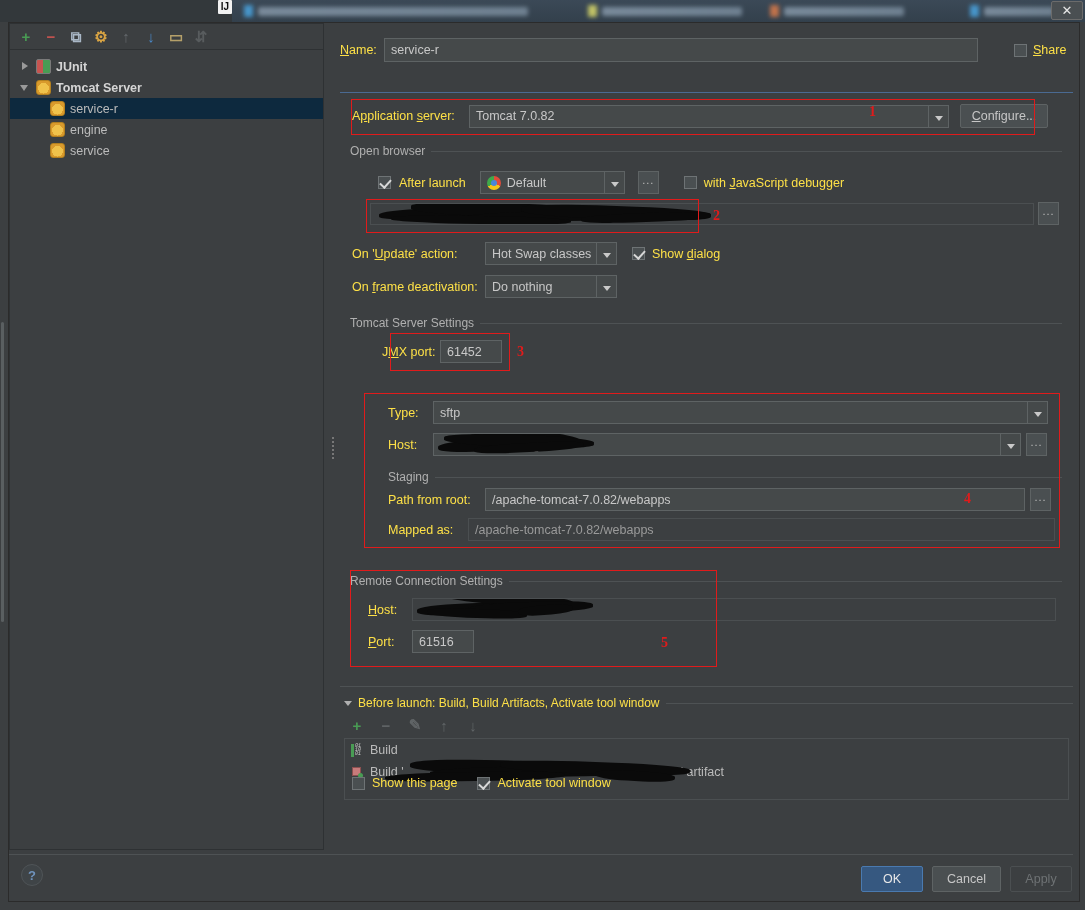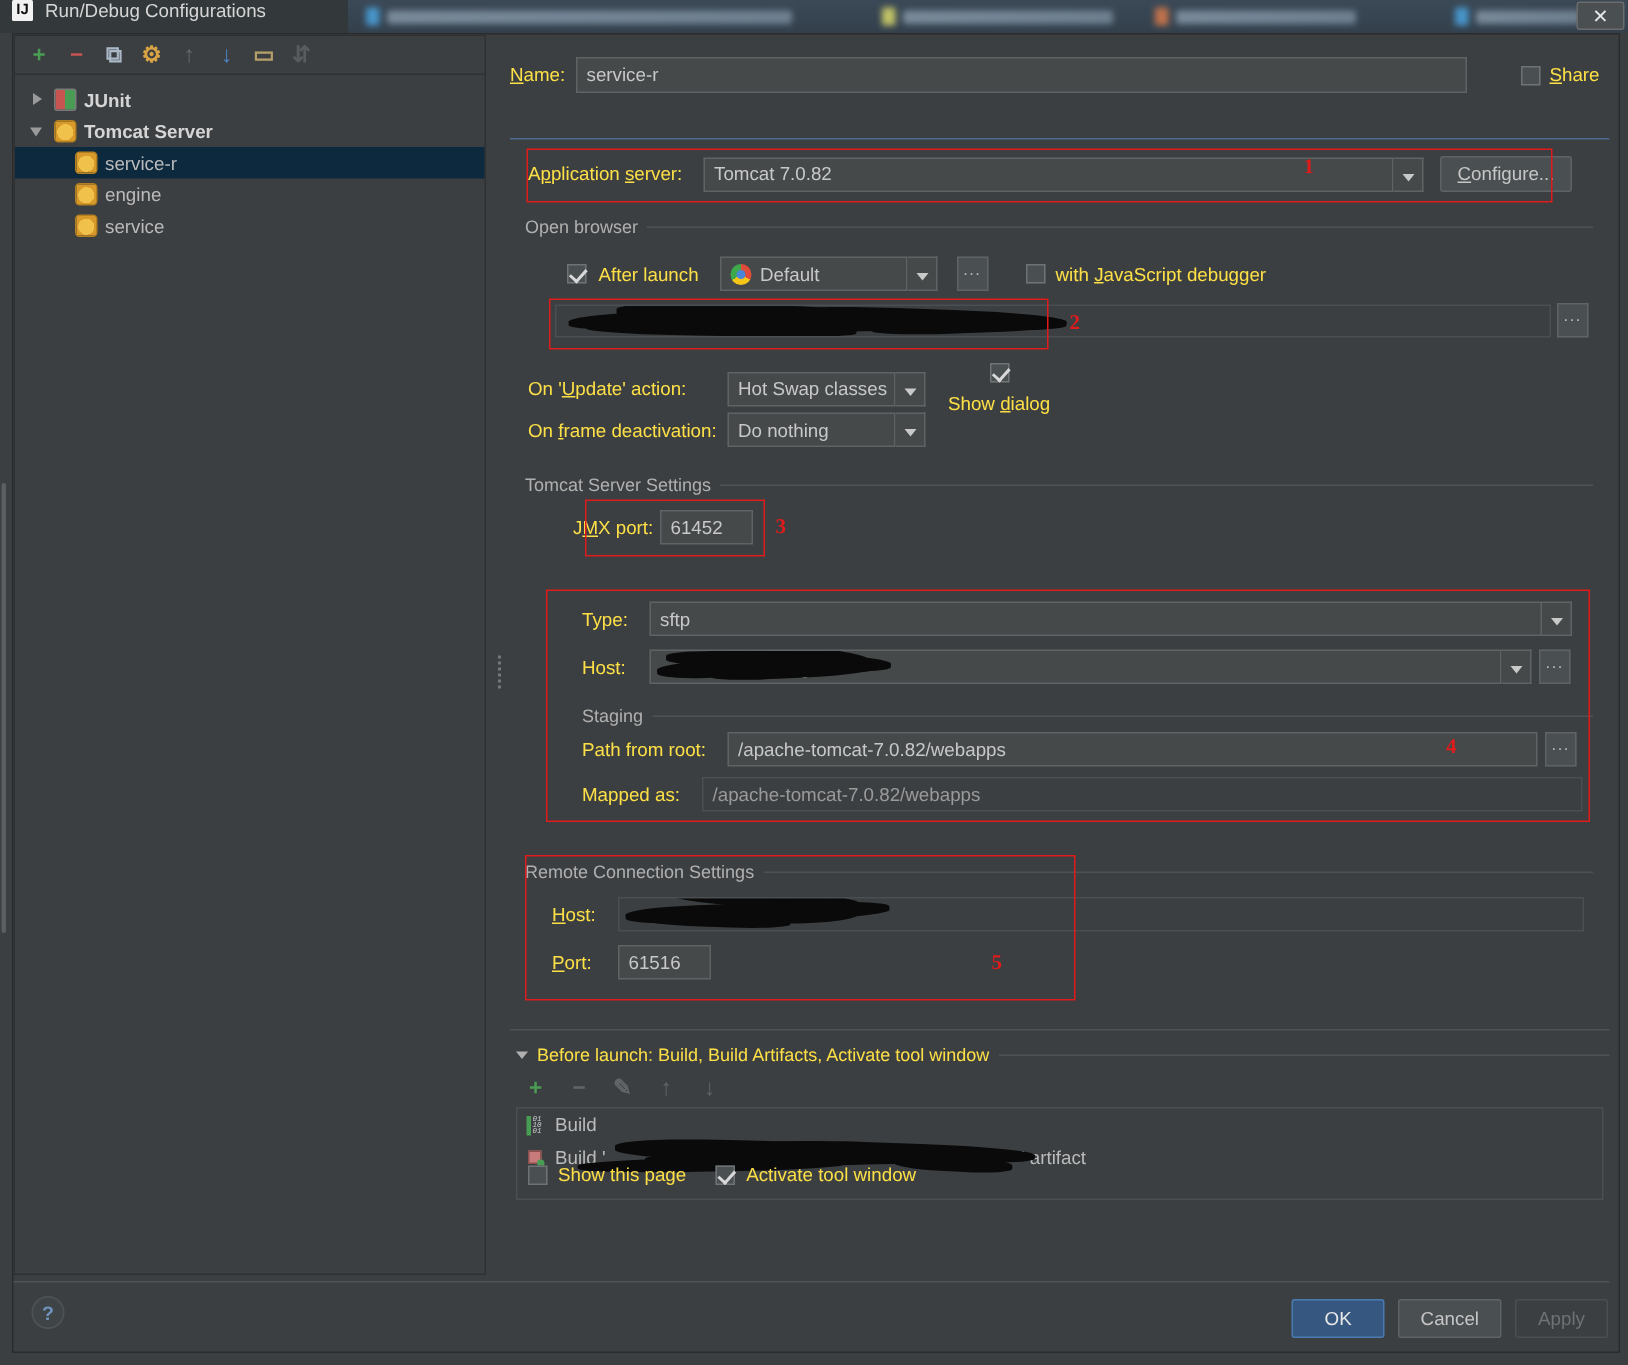--- a/index.html
+++ b/index.html
@@ -31,24 +31,24 @@
   }
   .bg-tab .blur-text {
     height: 9px; border-radius: 2px;
     background: linear-gradient(90deg,#9fb2c4,#8ea2b4);
     opacity: .75;
   }
   .bg-tab .blur-ico { width: 9px; height: 12px; border-radius: 1px; }
 
   .win-title {
     position: absolute; left: 0; top: 0; width: 232px; height: 22px;
-    display: flex; align-items: flex-start; gap: 8px;
+    display: flex; align-items: flex-end; gap: 8px;
     padding-left: 8px;
     background: #33383b;
-    color: #d6d6d6; font-size: 12.5px;
+    color: #d6d6d6; font-size: 12.5px; flex-direction: column;
   }
   .ij-logo {
     width: 14px; height: 14px; background: #f2f2f2; color: #111;
     font-size: 10px; font-weight: bold; line-height: 14px; text-align: center;
     border-radius: 1px; font-family: "Liberation Sans", sans-serif;
   }
   .win-close {
     position: absolute; right: 2px; top: 1px; width: 32px; height: 19px;
     border: 1px solid #6b6b6b; background: #4a4f52;
     color: #e6e6e6; font-size: 13px; text-align: center; line-height: 17px;
@@ -336,21 +336,21 @@
       </div>
       <div class="ellipsis-btn" style="margin-left:4px;">...</div>
     </div>
 
     <div class="row" style="position:absolute; left:12px; top:216px;">
       <div class="lbl" style="width:133px;">On '<span class="u">U</span>pdate' action:</div>
       <div class="combo">
         <div class="field" style="width:112px;">Hot Swap classes</div>
         <div class="arrow"></div>
       </div>
-      <div style="display:flex; align-items:center; gap:7px; margin-left:15px;flex-direction:column;">
+      <div style="display:flex; align-items:center; gap:7px; margin-left:15px;">
         <div class="cb checked"></div>
         <div class="lbl">Show <span class="u">d</span>ialog</div>
       </div>
     </div>
 
     <div class="row" style="position:absolute; left:12px; top:249px;">
       <div class="lbl" style="width:133px;">On <span class="u">f</span>rame deactivation:</div>
       <div class="combo">
         <div class="field" style="width:112px;">Do nothing</div>
         <div class="arrow"></div>

